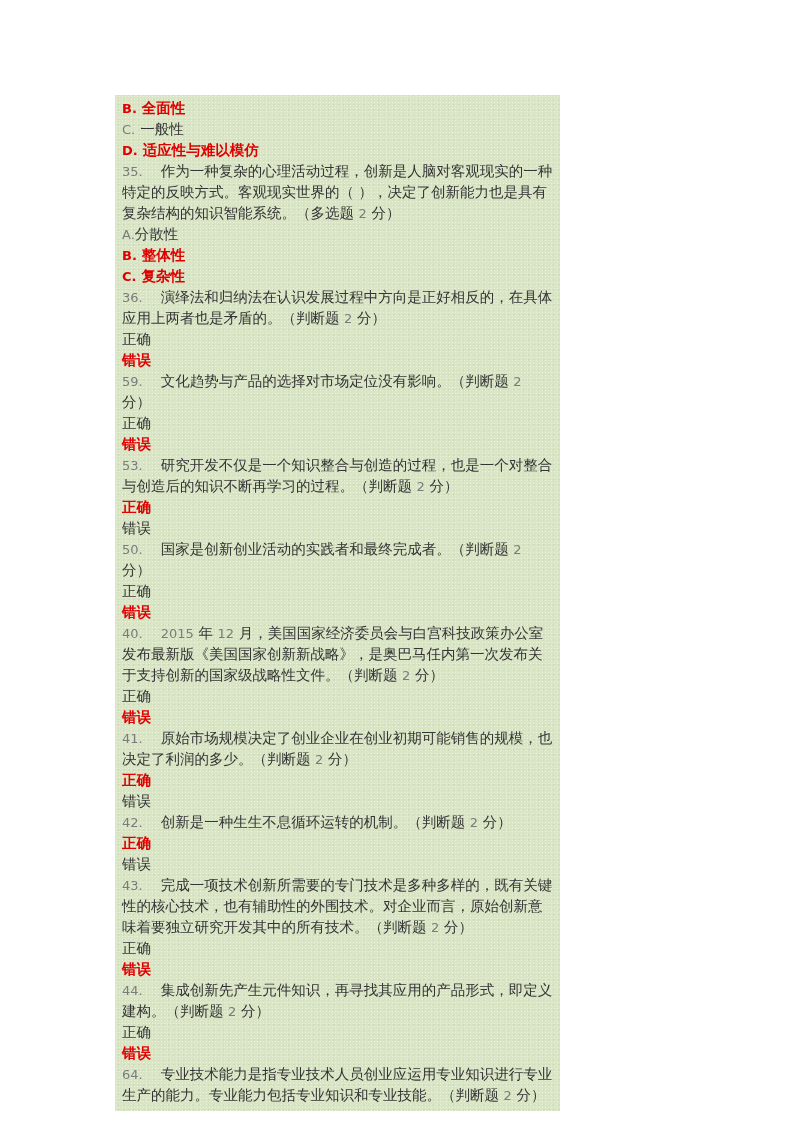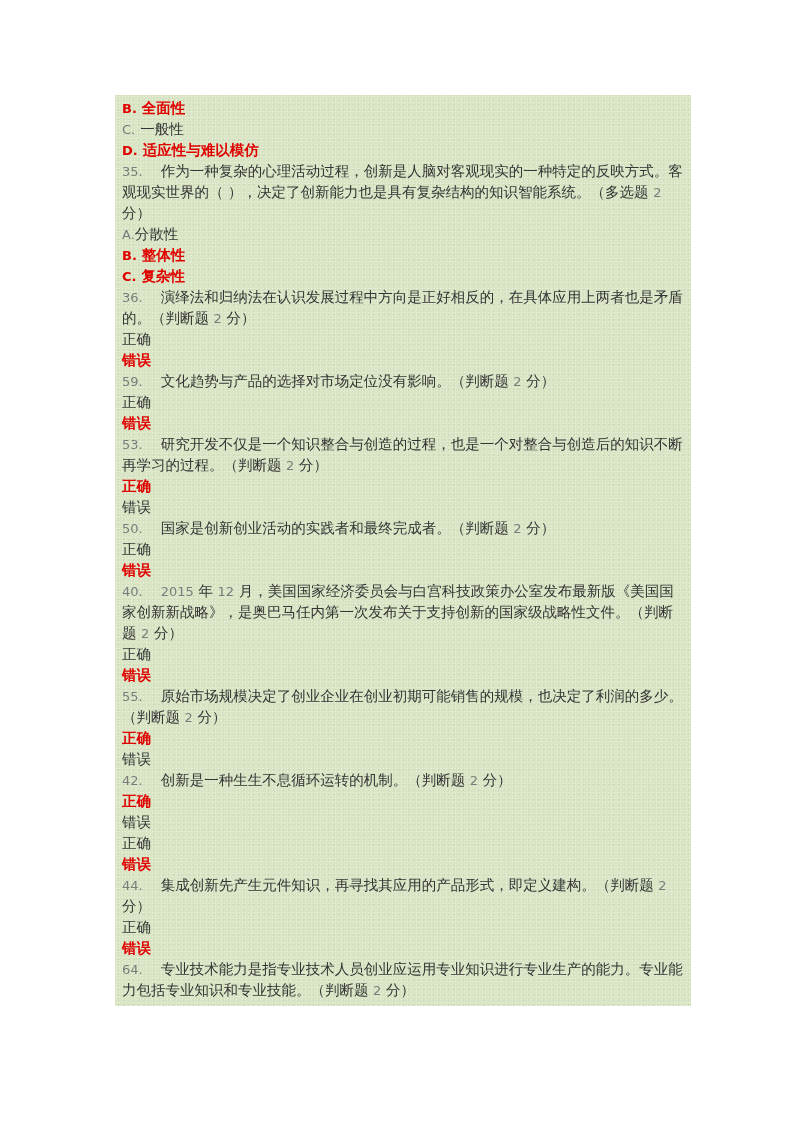--- a/index.html
+++ b/index.html
@@ -1,21 +1,21 @@
 <!DOCTYPE html>
 <html><head>
 <meta charset="utf-8">
 <style>
   html, body { margin:0; padding:0; background:#ffffff; }
   .sheet {
     position:relative; width:794px; height:1123px; background:#ffffff;
     overflow:hidden; font-family:"DejaVu Sans", sans-serif;
   }
   .content {
-    position:absolute; left:115px; top:95px; width:576px;
+    position:absolute; left:115px; top:95px; width:445px;
     box-sizing:border-box; padding:3px 5px 5px 7px;
     background-color:#d9e5c5;
     background-image:
       radial-gradient(rgba(255,255,255,0.45) 1px, transparent 1px),
       radial-gradient(rgba(186,206,166,0.40) 1px, transparent 1px);
     background-size:3px 3px, 5px 5px;
     background-position:0 0, 1px 2px;
     color:#343434; font-size:14.5px; line-height:21px;
     word-break:break-all;
   }
@@ -46,26 +46,27 @@
       <div class="line option red">错误</div>
       <div class="line question"><span class="num qnum">53.</span>研究开发不仅是一个知识整合与创造的过程，也是一个对整合与创造后的知识不断再学习的过程。（判断题 <span class="num">2</span> 分）</div>
       <div class="line option red">正确</div>
       <div class="line option">错误</div>
       <div class="line question"><span class="num qnum">50.</span>国家是创新创业活动的实践者和最终完成者。（判断题 <span class="num">2</span> 分）</div>
       <div class="line option">正确</div>
       <div class="line option red">错误</div>
       <div class="line question"><span class="num qnum">40.</span><span class="num">2015</span> 年 <span class="num">12</span> 月，美国国家经济委员会与白宫科技政策办公室发布最新版《美国国家创新新战略》，是奥巴马任内第一次发布关于支持创新的国家级战略性文件。（判断题 <span class="num">2</span> 分）</div>
       <div class="line option">正确</div>
       <div class="line option red">错误</div>
-      <div class="line question"><span class="num qnum">55.</span>原始市场规模决定了创业企业在创业初期可能销售的规模，也决定了利润的多少。（判断题 <span class="num">2</span> 分）</div>
+      <div class="line question"><span class="num qnum">41.</span>原始市场规模决定了创业企业在创业初期可能销售的规模，也决定了利润的多少。（判断题 <span class="num">2</span> 分）</div>
       <div class="line option red">正确</div>
       <div class="line option">错误</div>
       <div class="line question"><span class="num qnum">42.</span>创新是一种生生不息循环运转的机制。（判断题 <span class="num">2</span> 分）</div>
       <div class="line option red">正确</div>
       <div class="line option">错误</div>
+      <div class="line question"><span class="num qnum">43.</span>完成一项技术创新所需要的专门技术是多种多样的，既有关键性的核心技术，也有辅助性的外围技术。对企业而言，原始创新意味着要独立研究开发其中的所有技术。（判断题 <span class="num">2</span> 分）</div>
       <div class="line option">正确</div>
       <div class="line option red">错误</div>
       <div class="line question"><span class="num qnum">44.</span>集成创新先产生元件知识，再寻找其应用的产品形式，即定义建构。（判断题 <span class="num">2</span> 分）</div>
       <div class="line option">正确</div>
       <div class="line option red">错误</div>
       <div class="line question"><span class="num qnum">64.</span>专业技术能力是指专业技术人员创业应运用专业知识进行专业生产的能力。专业能力包括专业知识和专业技能。（判断题 <span class="num">2</span> 分）</div>
     </div>
 </div>
 
 </body></html>

